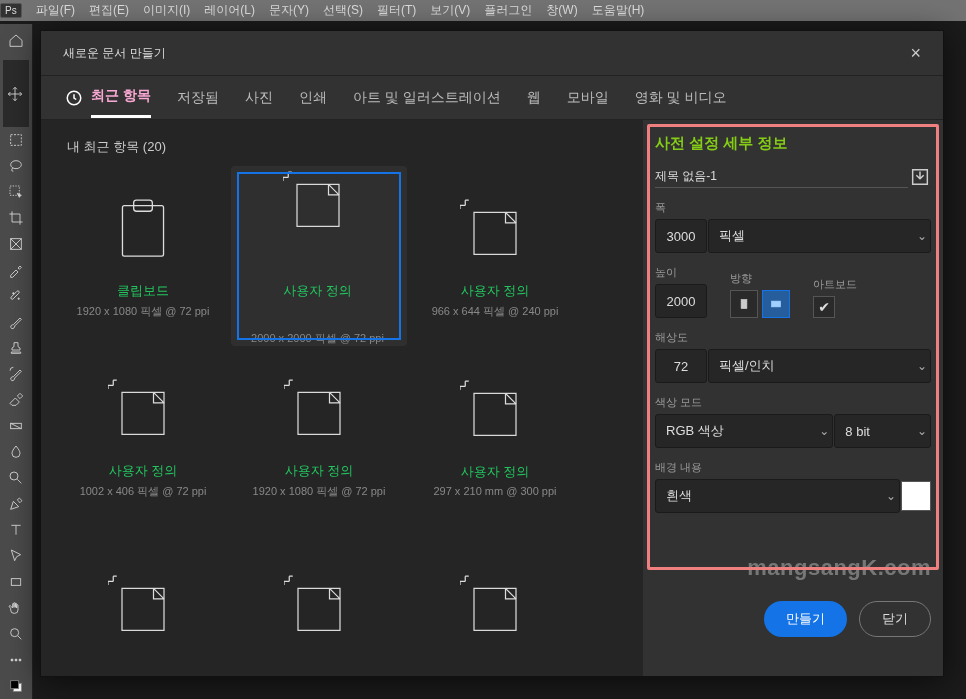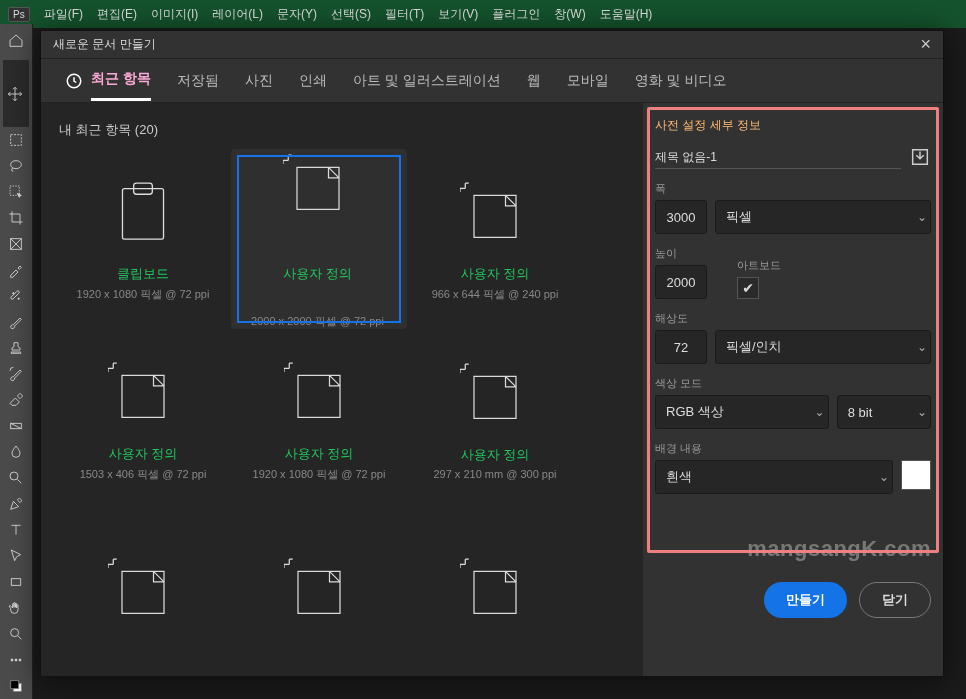--- a/index.html
+++ b/index.html
@@ -1,83 +1,83 @@
 <!DOCTYPE html>
 <html><head>
 <meta charset="utf-8">
 <style>
 * { margin:0; padding:0; box-sizing:border-box; font-family:"Malgun Gothic","Segoe UI",sans-serif; }
 body { background:#1b1b1b; color:#ccc; width:966px; height:699px; overflow:hidden; position:relative; }
 
 
-.menubar { background:#14532d; height:28px; display:flex; align-items:center; gap:14px; padding:0 8px; font-size:12px; color:#ddd; }
+.menubar { background:#737373; height:21px; display:flex; align-items:center; gap:14px; padding:0 0; font-size:12px; color:#ddd; }
 .menubar .ps { background:#323232; padding:1px 4px; font-size:10px; border:1px solid #555; border-radius:2px; }
 .menubar span { cursor:default; }
 
 
 .toolcol { position:absolute; left:0; top:24px; width:33px; bottom:0; background:#4b4b4b; display:flex; flex-direction:column; align-items:center; padding-top:4px; gap:0; border-right:1px solid #222; }
 .toolcol .tool { width:26px; height:26px; display:flex; align-items:center; justify-content:center; color:#ddd; font-size:14px; cursor:pointer; }
 .toolcol .tool.sel { background:#2b2b2b; }
 .toolcol .homei { width:26px; height:26px; display:flex; align-items:center; justify-content:center; margin-bottom:6px;}
 .toolcol svg { width:16px; height:16px; stroke:#ddd; fill:none; stroke-width:1.3; }
 
 
 .dialog { position:absolute; left:40px; top:30px; right:22px; bottom:22px; background:#323232; border:1px solid #111; box-shadow:0 4px 30px rgba(0,0,0,.6); display:flex; flex-direction:column; }
-.dlg-title { height:28px; display:flex; align-items:center; justify-content:space-between; padding:0 12px; font-size:12px; color:#ddd; border-bottom:1px solid #222; }
+.dlg-title { height:45px; display:flex; align-items:center; justify-content:space-between; padding:0 22px; font-size:12px; color:#ddd; border-bottom:1px solid #222; }
 .dlg-title .close { font-size:18px; color:#ccc; cursor:pointer; }
 
 .tabs { height:44px; display:flex; align-items:center; gap:26px; padding:0 24px; font-size:14px; color:#bbb; border-bottom:1px solid #222; }
 .tabs .tab { cursor:pointer; padding:10px 0; }
 .tabs .tab.active { color:#f9a8d4; font-weight:bold; border-bottom:3px solid #fff; }
 .tabs .clock { width:18px;height:18px; margin-right:-18px;}
 .tabs .clock svg{stroke:#fff;}
 
 .body { flex:1; display:flex; overflow:hidden; }
 
 
 .presets { flex:1; padding:18px 14px 14px 14px; display:flex; flex-direction:column; background:#252525; }
-.presets-head { font-size:13px; color:#ccc; margin-bottom:10px; margin-left:4px;}
+.presets-head { font-size:13px; color:#ccc; margin-bottom:10px; margin-left:12px;}
 .grid { display:grid; grid-template-columns:repeat(3, 176px); grid-auto-rows:180px; gap:0; }
 .card { display:flex; flex-direction:column; align-items:center; justify-content:center; cursor:pointer; }
 .card.sel { outline:2px solid #1473e6; background:#2f2f2f; outline-offset:-8px; border-radius:4px;}
 .card .thumb { width:70px; height:70px; display:flex; align-items:center; justify-content:center; margin-bottom:18px; }
 .card .thumb svg { stroke:#ddd; fill:none; stroke-width:1.4; }
 .card .name { font-size:13px; color:#22c55e; margin-bottom:4px; }
 .card .meta { font-size:11px; color:#888; }
 
 
 .details { width:300px; background:#323232; padding:14px 12px; display:flex; flex-direction:column; gap:12px; position:relative;}
 .hl { position:absolute; inset:4px 4px auto 4px; height:446px; border:3px solid #f08080; pointer-events:none; border-radius:2px;}
-.details h4 { font-size:12px; color:#fdba74; font-weight:normal; }
-.row { display:flex; align-items:flex-start; gap:8px; }
+.details h4 { font-size:15px; color:#84cc16; font-weight:bold; }
+.row { display:flex; align-items:center; gap:1px; }
 .namef { flex:1; background:transparent; border:none; border-bottom:1px solid #555; color:#ddd; font-size:12px; padding:4px 0; outline:none;}
 .savebtn { width:22px; height:22px; cursor:pointer;}
 .savebtn svg{stroke:#ccc;fill:none;}
 .lbl { font-size:11px; color:#999; }
 .field { background:#262626; border:1px solid #1a1a1a; color:#ddd; font-size:13px; height:34px; padding:0 10px; border-radius:3px; outline:none; }
 .numf { width:52px; text-align:center;}
 .sel { flex:1; display:flex; align-items:center; justify-content:space-between; cursor:pointer; padding-right:3px;}
 .sel .chev { font-size:12px; color:#aaa; }
 .orient { display:flex; gap:4px; }
 .ob { width:28px; height:28px; border:1px solid #555; display:flex; align-items:center; justify-content:center; cursor:pointer; background:#2a2a2a;}
 .ob.on { border-color:#1473e6; background:#265d9c; }
 .ob svg{stroke:#ccc;fill:#ccc;}
 .ob.on svg{stroke:#9fd0ff;fill:#9fd0ff;}
 .chk { width:22px; height:22px; border:1px solid #555; background:#2a2a2a; display:flex; align-items:center; justify-content:center; font-size:14px; color:#ddd; cursor:pointer;}
 .swatch { width:30px; height:30px; background:#fff; border:1px solid #555;}
 .adv { font-size:12px; color:#ccc; cursor:pointer; }
 .adv::before { content:"› "; color:#aaa;}
 .wm { color:#777; font-size:22px; font-weight:bold; text-align:right; margin-top:30px; letter-spacing:.5px;}
 .btns { display:flex; gap:12px; justify-content:flex-end; margin-top:8px;}
-.pbtn { border-radius:20px; padding:8px 22px; font-size:13px; cursor:pointer;font-weight:bold; }
+.pbtn { border-radius:20px; padding:8px 22px; font-size:13px; cursor:pointer; }
 .pbtn.primary { background:#1473e6; border:none; color:#fff; }
 .pbtn.sec { background:transparent; border:1px solid #777; color:#ddd; }
 
 .col { display:flex; flex-direction:column; gap:4px; }
-.cols { display:flex; gap:30px; align-items:flex-end;}
+.cols { display:flex; gap:23px; align-items:flex-end;}
 </style>
 </head>
 <body>
 
 <div class="menubar">
   <span class="ps">Ps</span>
   <span>파일(F)</span>
   <span>편집(E)</span>
   <span>이미지(I)</span>
   <span>레이어(L)</span>
@@ -286,21 +286,21 @@
           </div>
           <div class="card">
             <div class="thumb">
               <svg viewBox="0 0 80 70" width="72" height="64">
                 <path d="M6 8 v-6 M6 8 h-6 M6 2 h4 M0 8 v4"></path>
                 <rect x="16" y="16" width="48" height="48"></rect>
                 <path d="M52 16 l12 12 M52 16 v12 h12"></path>
               </svg>
             </div>
             <div class="name">사용자 정의</div>
-            <div class="meta">1503 x 406 픽셀 @ 72 ppi</div>
+            <div class="meta">1002 x 406 픽셀 @ 72 ppi</div>
           </div>
           <div class="card">
             <div class="thumb">
               <svg viewBox="0 0 80 70" width="72" height="64">
                 <path d="M6 8 v-6 M6 8 h-6 M6 2 h4 M0 8 v4"></path>
                 <rect x="16" y="16" width="48" height="48"></rect>
                 <path d="M52 16 l12 12 M52 16 v12 h12"></path>
               </svg>
             </div>
             <div class="name">사용자 정의</div>
@@ -376,20 +376,35 @@
             </div>
         </div>
       </div>
 
       <div class="cols">
         <div class="col">
           <span class="lbl">높이</span>
           <input class="field numf" value="2000" style="">
         </div>
         <div class="col">
+          <span class="lbl">방향</span>
+          <div class="orient">
+            <div class="ob">
+                <svg viewBox="0 0 24 24" width="14" height="14">
+                  <rect x="7" y="4" width="10" height="16"></rect>
+                </svg>
+              </div>
+            <div class="ob on">
+                <svg viewBox="0 0 24 24" width="14" height="14">
+                  <rect x="4" y="7" width="16" height="10"></rect>
+                </svg>
+              </div>
+          </div>
+        </div>
+        <div class="col">
           <span class="lbl">아트보드</span>
           <div class="chk">✔</div>
         </div>
       </div>
 
       <div class="col">
         <span class="lbl">해상도</span>
         <div class="row">
           <input class="field numf" value="72" style="">
           <div class="field sel">

